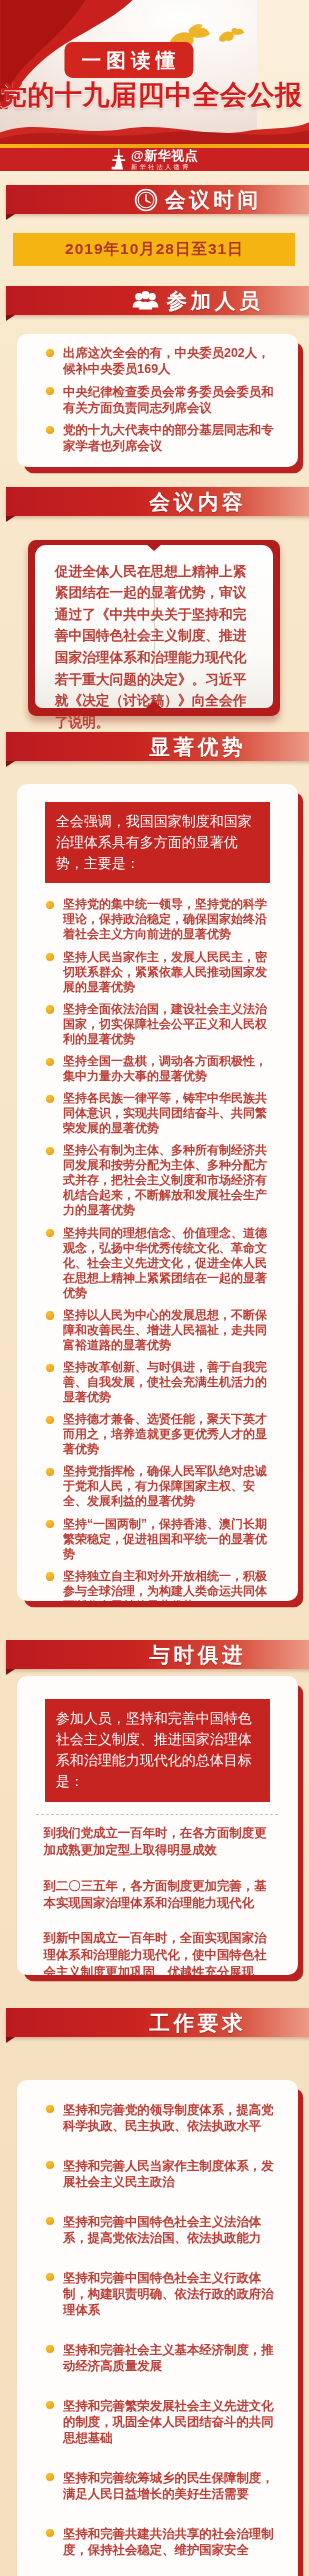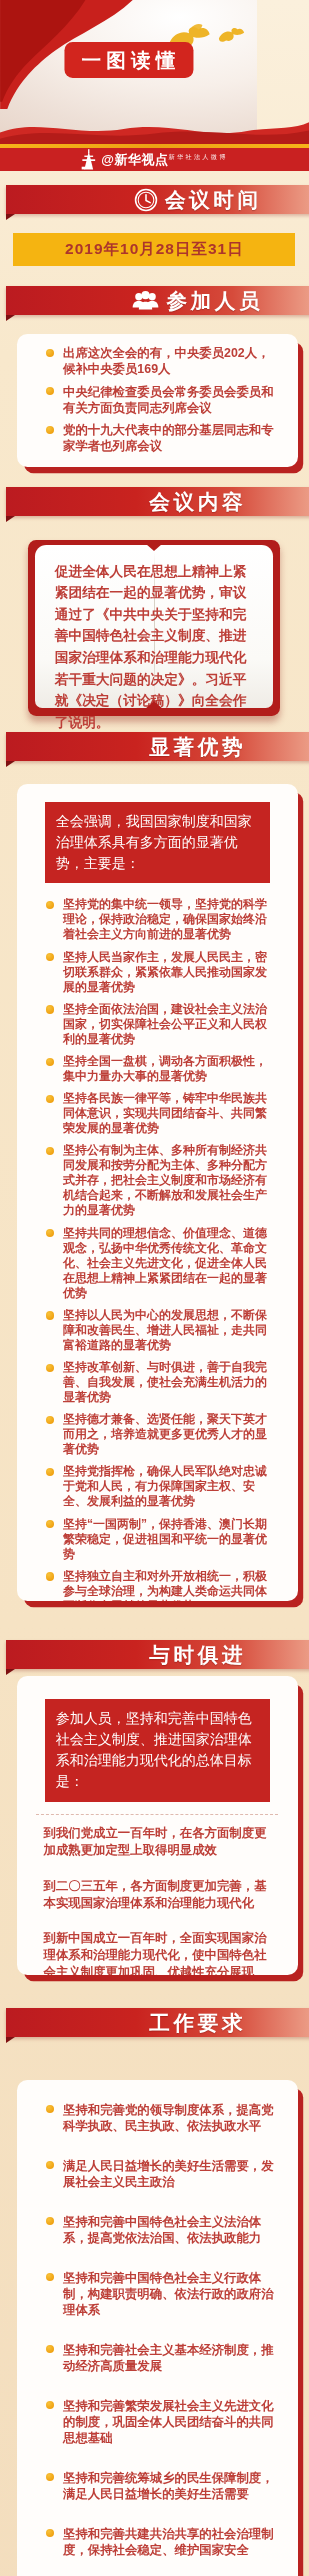--- a/index.html
+++ b/index.html
@@ -16,21 +16,21 @@
          background:#d2251e;color:#fff;font-size:19.6px;font-weight:700;letter-spacing:5.2px;
          padding:4.6px 12.4px 4.6px 17.5px;border-radius:8.2px;white-space:nowrap;}
   .main-title{position:absolute;top:77px;width:100%;text-align:center;color:#d11e1c;
               font-size:27px;font-weight:800;letter-spacing:0.5px;white-space:nowrap;
               text-shadow:0 1px 0 rgba(255,255,255,.85),0 2.1px 3.1px rgba(160,30,20,.25);}
   .drapery{position:absolute;left:0;top:115px;width:309px;height:30px;}
   .gold-stripe{position:absolute;left:0;top:144px;width:309px;height:4.1px;background:linear-gradient(90deg,#f6b51a,#eda214,#f6b51a);}
   .logo-band{position:absolute;left:0;top:148px;width:309px;height:23px;background:#c92121;
              display:flex;align-items:center;justify-content:center;gap:5.2px;}
   .brand{display:flex;align-items:center;gap:4.6px;color:#fff;}
-  .brand .bt{display:flex;flex-direction:row;line-height:1.05;}
+  .brand .bt{display:flex;flex-direction:column;line-height:1.05;}
   .brand .handle{font-size:13px;font-weight:800;letter-spacing:0.5px;}
   .brand .sub{font-size:6.2px;letter-spacing:2.3px;margin-top:1px;opacity:.95;}
 
   
   .ribbon{position:absolute;left:6.2px;width:303px;height:29px;
           background:linear-gradient(90deg,#bb1b20 0%,#c9231f 38%,#d64b3b 66%,#eb9a84 88%,#f2b7a0 100%);
           display:flex;align-items:center;justify-content:center;gap:7.2px;
           box-shadow:0 1.5px 3.1px rgba(130,20,15,.25);padding-left:40px;}
   .ribbon::after{content:'';position:absolute;left:0;top:29px;width:0;height:0;
           border-top:6.2px solid #7e1012;border-right:9.3px solid transparent;}
@@ -96,20 +96,21 @@
       <path d="M0,0 L166,0 C134,52 88,88 54,122 C34,142 14,170 4,198 L0,198 Z" fill="#a8130f" opacity="0.9"></path>
     </svg>
     <svg class="doves" width="88" height="36" viewBox="0 0 170 70">
       <g fill="#eeb427">
         <path d="M18,40 C26,22 44,16 56,22 C52,10 66,6 74,14 C84,8 94,14 96,24 C84,32 74,32 64,29 C68,42 56,52 42,47 C30,54 18,50 18,40 Z"></path>
         <path d="M60,12 C66,4 76,2 82,6 L78,16 Z" opacity=".9"></path>
         <path d="M128,46 C133,34 145,30 153,34 C150,26 159,23 164,28 C170,25 176,29 177,35 C169,40 162,40 156,38 C159,47 151,53 142,50 C134,55 128,52 128,46 Z" transform="translate(-14,-14)"></path>
       </g>
     </svg>
     <div class="badge">一图读懂</div>
+    <div class="main-title">党的十九届四中全会公报</div>
     <svg class="drapery" viewBox="0 0 600 58" preserveAspectRatio="none">
       <path d="M0,34 C70,6 150,42 240,27 C330,12 400,46 480,31 C530,23 570,29 600,14 L600,58 L0,58 Z" fill="#cf2823"></path>
       <path d="M0,46 C90,20 190,50 300,36 C410,22 500,52 600,30 L600,58 L0,58 Z" fill="#b01b18" opacity="0.9"></path>
     </svg>
     <div class="gold-stripe"></div>
     <div class="logo-band">
       <div class="brand">
         <svg width="15.5" height="20.6" viewBox="0 0 46 60">
           <g fill="#ffffff">
             <rect x="21" y="0" width="4" height="12"></rect>
@@ -232,21 +233,21 @@
 
   <div class="ribbon rb-req">
     <span class="rlabel">工作要求</span>
   </div>
 
   <div class="card card-req">
     <ul class="blist req-list">
 
         <li><span>坚持和完善党的领导制度体系，提高党科学执政、民主执政、依法执政水平</span></li>
 
-        <li><span>满足人民日益增长的美好生活需要，发展社会主义民主政治</span></li>
+        <li><span>坚持和完善人民当家作主制度体系，发展社会主义民主政治</span></li>
 
         <li><span>坚持和完善中国特色社会主义法治体系，提高党依法治国、依法执政能力</span></li>
 
         <li><span>坚持和完善中国特色社会主义行政体制，构建职责明确、依法行政的政府治理体系</span></li>
 
         <li><span>坚持和完善社会主义基本经济制度，推动经济高质量发展</span></li>
 
         <li><span>坚持和完善繁荣发展社会主义先进文化的制度，巩固全体人民团结奋斗的共同思想基础</span></li>
 
         <li><span>坚持和完善统筹城乡的民生保障制度，满足人民日益增长的美好生活需要</span></li>

